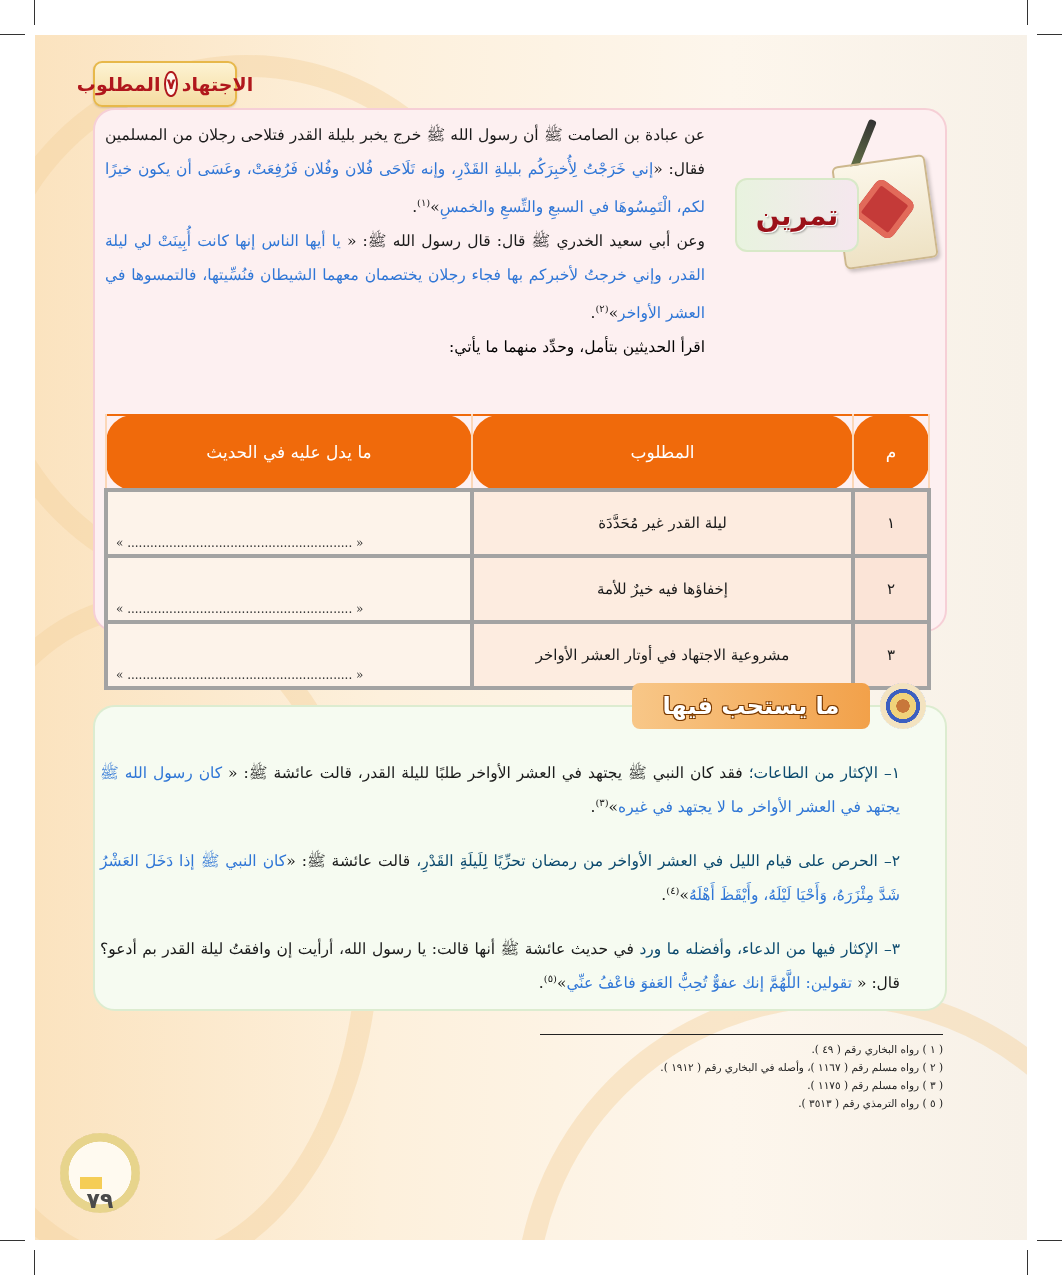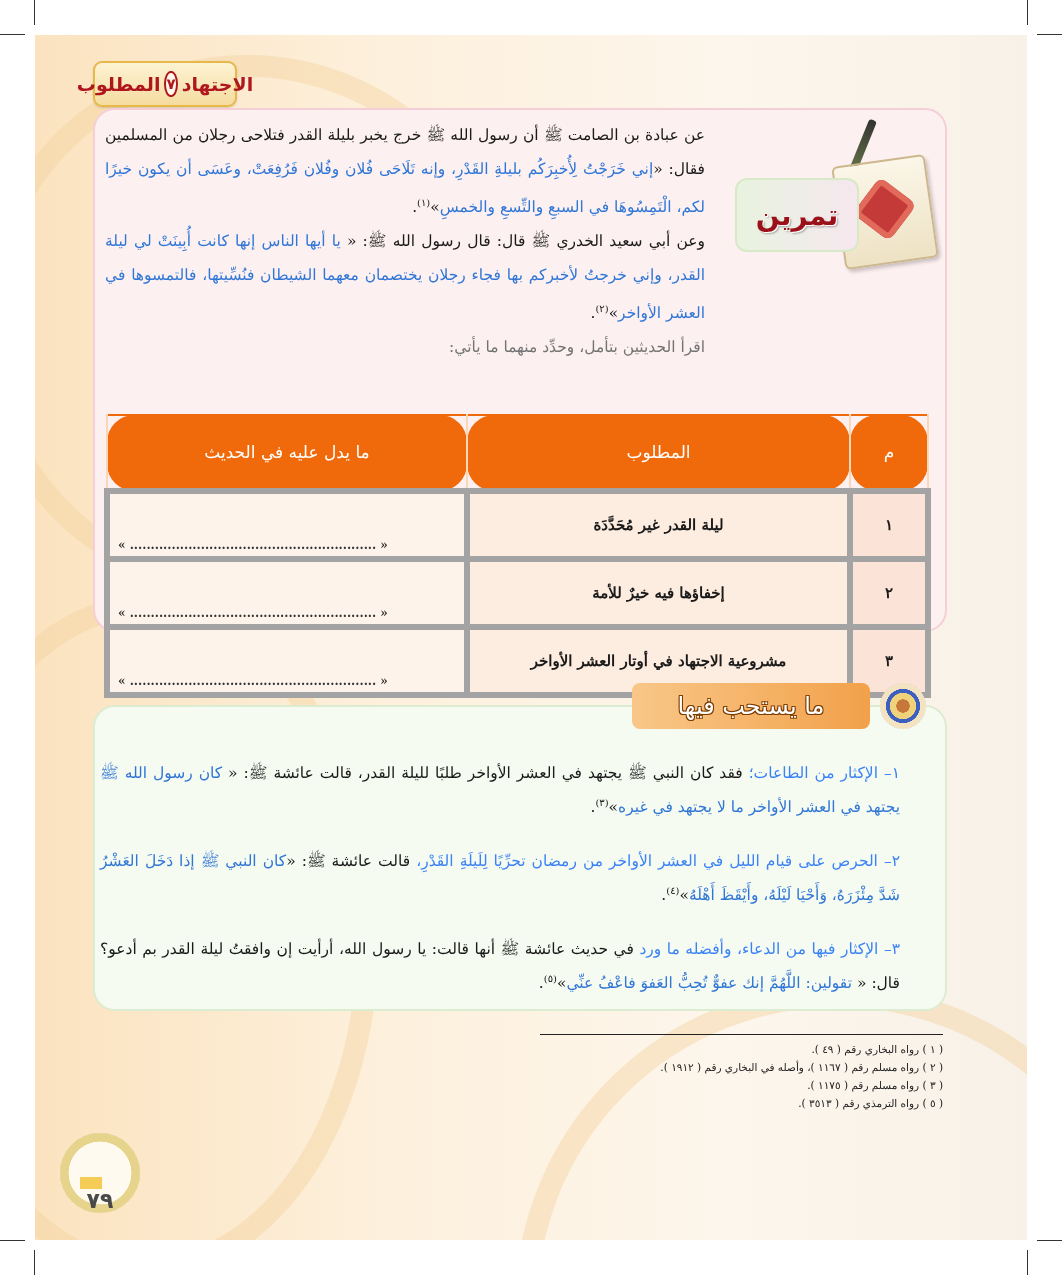--- a/index.html
+++ b/index.html
@@ -32,22 +32,22 @@
     position: absolute; left: 93px; top: 108px; width: 850px; height: 520px;
     background: #fdf0f1; border: 2px solid #f6cfd6; border-radius: 22px;
   }
   .exercise-text {
     position: absolute; left: 105px; top: 118px; width: 600px;
     direction: rtl; text-align: justify; font-family: "DejaVu Serif", serif;
     font-size: 15.5px; line-height: 34px; color: #1a1a1a;
   }
   .exercise-text p { margin: 0; }
   .blue { color: #2f76d6; }
-  .red { color: #737373; }
-  .navy { color: #3b82f6; }
+  .red { color: #000000; }
+  .navy { color: #0c4a6e; }
   sup { font-size: 10px; }
 
   .tamreen {
     position: absolute; left: 735px; top: 178px; width: 120px; height: 70px;
     border-radius: 12px; background: linear-gradient(90deg, #e8f3df, #f5e7ee);
     border: 2px solid #d8e9c8; display: flex; align-items: center; justify-content: center;
   }
   .tamreen span { color: #9b1119; font-weight: bold; font-size: 28px; text-shadow: 1px 1px 0 #fff, 2px 2px 2px rgba(0,0,0,0.3); }
   .notepad {
     position: absolute; left: 838px; top: 160px; width: 90px; height: 100px;
@@ -65,33 +65,33 @@
 
   table.exercise-table {
     position: absolute; left: 104px; top: 414px; width: 827px; border-collapse: collapse;
     direction: rtl; font-family: "DejaVu Serif", serif;
   }
   .exercise-table th {
     background: #f06a0b; color: #ffffff; font-weight: normal; font-size: 17px; height: 70px;
     border-left: 2px solid #fbd7b8; border-right: 2px solid #fbd7b8; border-radius: 27px;
   }
   .exercise-table td {
-    border: 6px solid #a3a3a3; height: 58px; font-size: 15px; color: #1a1a1a; text-align: center; font-weight: bold;
+    border: 4px solid #a3a3a3; height: 58px; font-size: 15px; color: #1a1a1a; text-align: center;
   }
   .exercise-table td.num { width: 70px; background: #fbe4d7; }
   .exercise-table td.req { width: 375px; background: #fdece0; }
   .exercise-table td.ans { background: #fdf3ea; vertical-align: bottom; text-align: left; direction: ltr; font-size: 12px; padding: 0 8px 4px; color: #333; }
   .exercise-table tr.head { border: 2px solid #f06a0b; }
 
   .section-header {
     position: absolute; left: 632px; top: 683px; width: 238px; height: 46px;
     background: linear-gradient(90deg, #f8c788, #f2a14a); border-radius: 8px;
     display: flex; align-items: center; justify-content: center;
   }
-  .section-header span { color: #fff; font-weight: normal; font-size: 24px; text-shadow: 1px 1px 0 #7a3a00, -1px -1px 0 #7a3a00, 1px -1px 0 #7a3a00, -1px 1px 0 #7a3a00; direction: rtl; text-align: right; }
+  .section-header span { color: #fff; font-weight: bold; font-size: 24px; text-shadow: 1px 1px 0 #7a3a00, -1px -1px 0 #7a3a00, 1px -1px 0 #7a3a00, -1px 1px 0 #7a3a00; direction: rtl; text-align: right; }
   .rosette {
     position: absolute; left: 880px; top: 683px; width: 46px; height: 46px; border-radius: 50%;
     background: radial-gradient(circle, #c8773a 0 20%, #f0d27a 21% 40%, #3c5fc0 41% 52%, #f3e3c0 53% 70%, #a8b4d8 71% 100%);
   }
 
   .desirable-box {
     position: absolute; left: 93px; top: 705px; width: 850px; height: 302px;
     background: #f6fbf1; border: 2px solid #dcecd0; border-radius: 22px;
   }
   .desirable-text {

